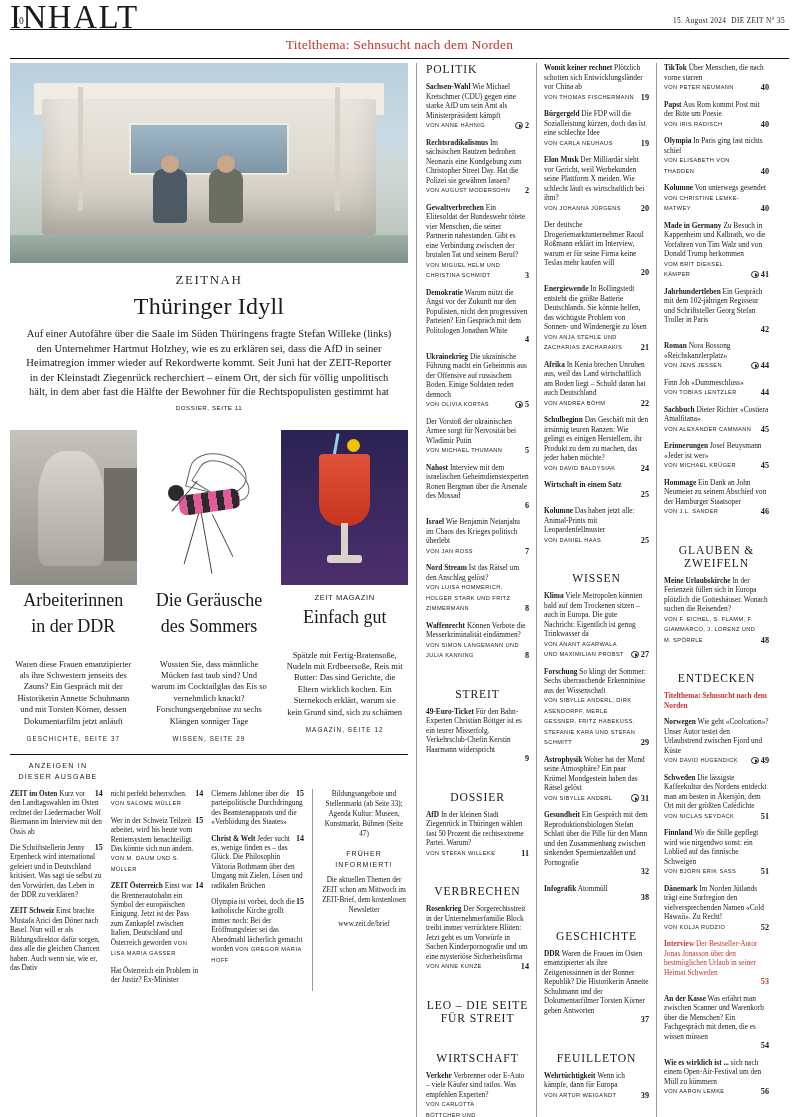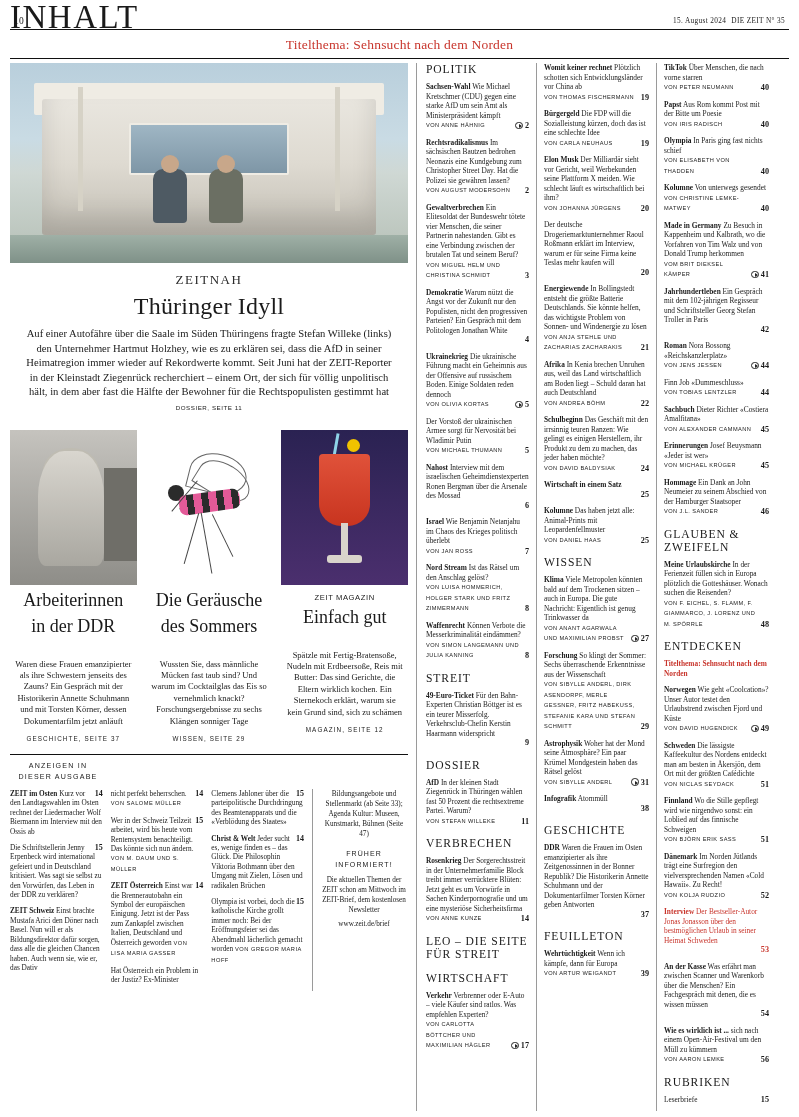--- a/index.html
+++ b/index.html
@@ -149,21 +149,21 @@
   .ads-body { font-size: 7.2px; line-height: 10px; }
   .ads-sub { font-family:"Liberation Sans", sans-serif; font-size: 7px; letter-spacing: 1.1px; line-height: 11px; margin: 9px 0 5px; }
 
   
   .idx-col { width: 120px; padding: 0 7px; }
   .idx-col.c1 { padding-left: 9px; }
   .sec-head {
     font-size: 11.6px; letter-spacing: .9px; margin: 0 0 6px; font-weight: 400;
     line-height: 13px;
   }
-  .sec-head.sp { margin-top: 11px; }
+  .sec-head.sp { margin-top: 27px; text-align: center; }
   .entry { font-size: 7.35px; line-height: 9.5px; margin-bottom: 7px; position: relative; }
   .entry .lead { font-weight: 700; }
   .entry .aut { font-family:"Liberation Sans", sans-serif; font-size: 5.65px; letter-spacing: .42px; }
   .entry .num { font-weight: 700; font-size: 8.2px; }
   .numline { display: flex; justify-content: space-between; align-items: flex-end; gap: 4px; }
   .numline .grow { flex: 1; }
   .audio {
     display:inline-block; width: 7.5px; height: 7.5px; border: .8px solid #222;
     border-radius: 50%; position: relative; vertical-align: -1px; margin-right: 2px;
   }
@@ -409,20 +409,24 @@
               <span><span class="audio"></span><span class="num">27</span></span>
             </div></div>
           <div class="entry"><span class="lead">Forschung</span> <span>So klingt der Sommer: Sechs überraschende Erkenntnisse aus der Wissenschaft</span><div class="numline">
               <span class="grow"><span class="aut">VON SIBYLLE ANDERL, DIRK ASENDORPF, MERLE GESSNER, FRITZ HABEKUSS, STEFANIE KARA UND STEFAN SCHMITT</span></span>
               <span><span class="num">29</span></span>
             </div></div>
           <div class="entry"><span class="lead">Astrophysik</span> <span>Woher hat der Mond seine Atmosphäre? Ein paar Krümel Mondgestein haben das Rätsel gelöst</span><div class="numline">
               <span class="grow"><span class="aut">VON SIBYLLE ANDERL</span></span>
               <span><span class="audio"></span><span class="num">31</span></span>
             </div></div>
+          <div class="entry"><span class="lead">Gesundheit</span> <span>Ein Gespräch mit dem Reproduktionsbiologen Stefan Schlatt über die Pille für den Mann und den Zusammenhang zwischen sinkenden Spermienzahlen und Pornografie</span><div class="numline">
+              <span class="grow"></span>
+              <span><span class="num">32</span></span>
+            </div></div>
           <div class="entry"><span class="lead">Infografik</span> <span>Atommüll</span><div class="numline">
               <span class="grow"></span>
               <span><span class="num">38</span></span>
             </div></div>
           <div class="sec-head sp">GESCHICHTE</div>
           <div class="entry"><span class="lead">DDR</span> <span>Waren die Frauen im Osten emanzipierter als ihre Zeitgenossinnen in der Bonner Republik? Die Historikerin Annette Schuhmann und der Dokumentarfilmer Torsten Körner geben Antworten</span><div class="numline">
               <span class="grow"></span>
               <span><span class="num">37</span></span>
             </div></div>
           <div class="sec-head sp">FEUILLETON</div>

